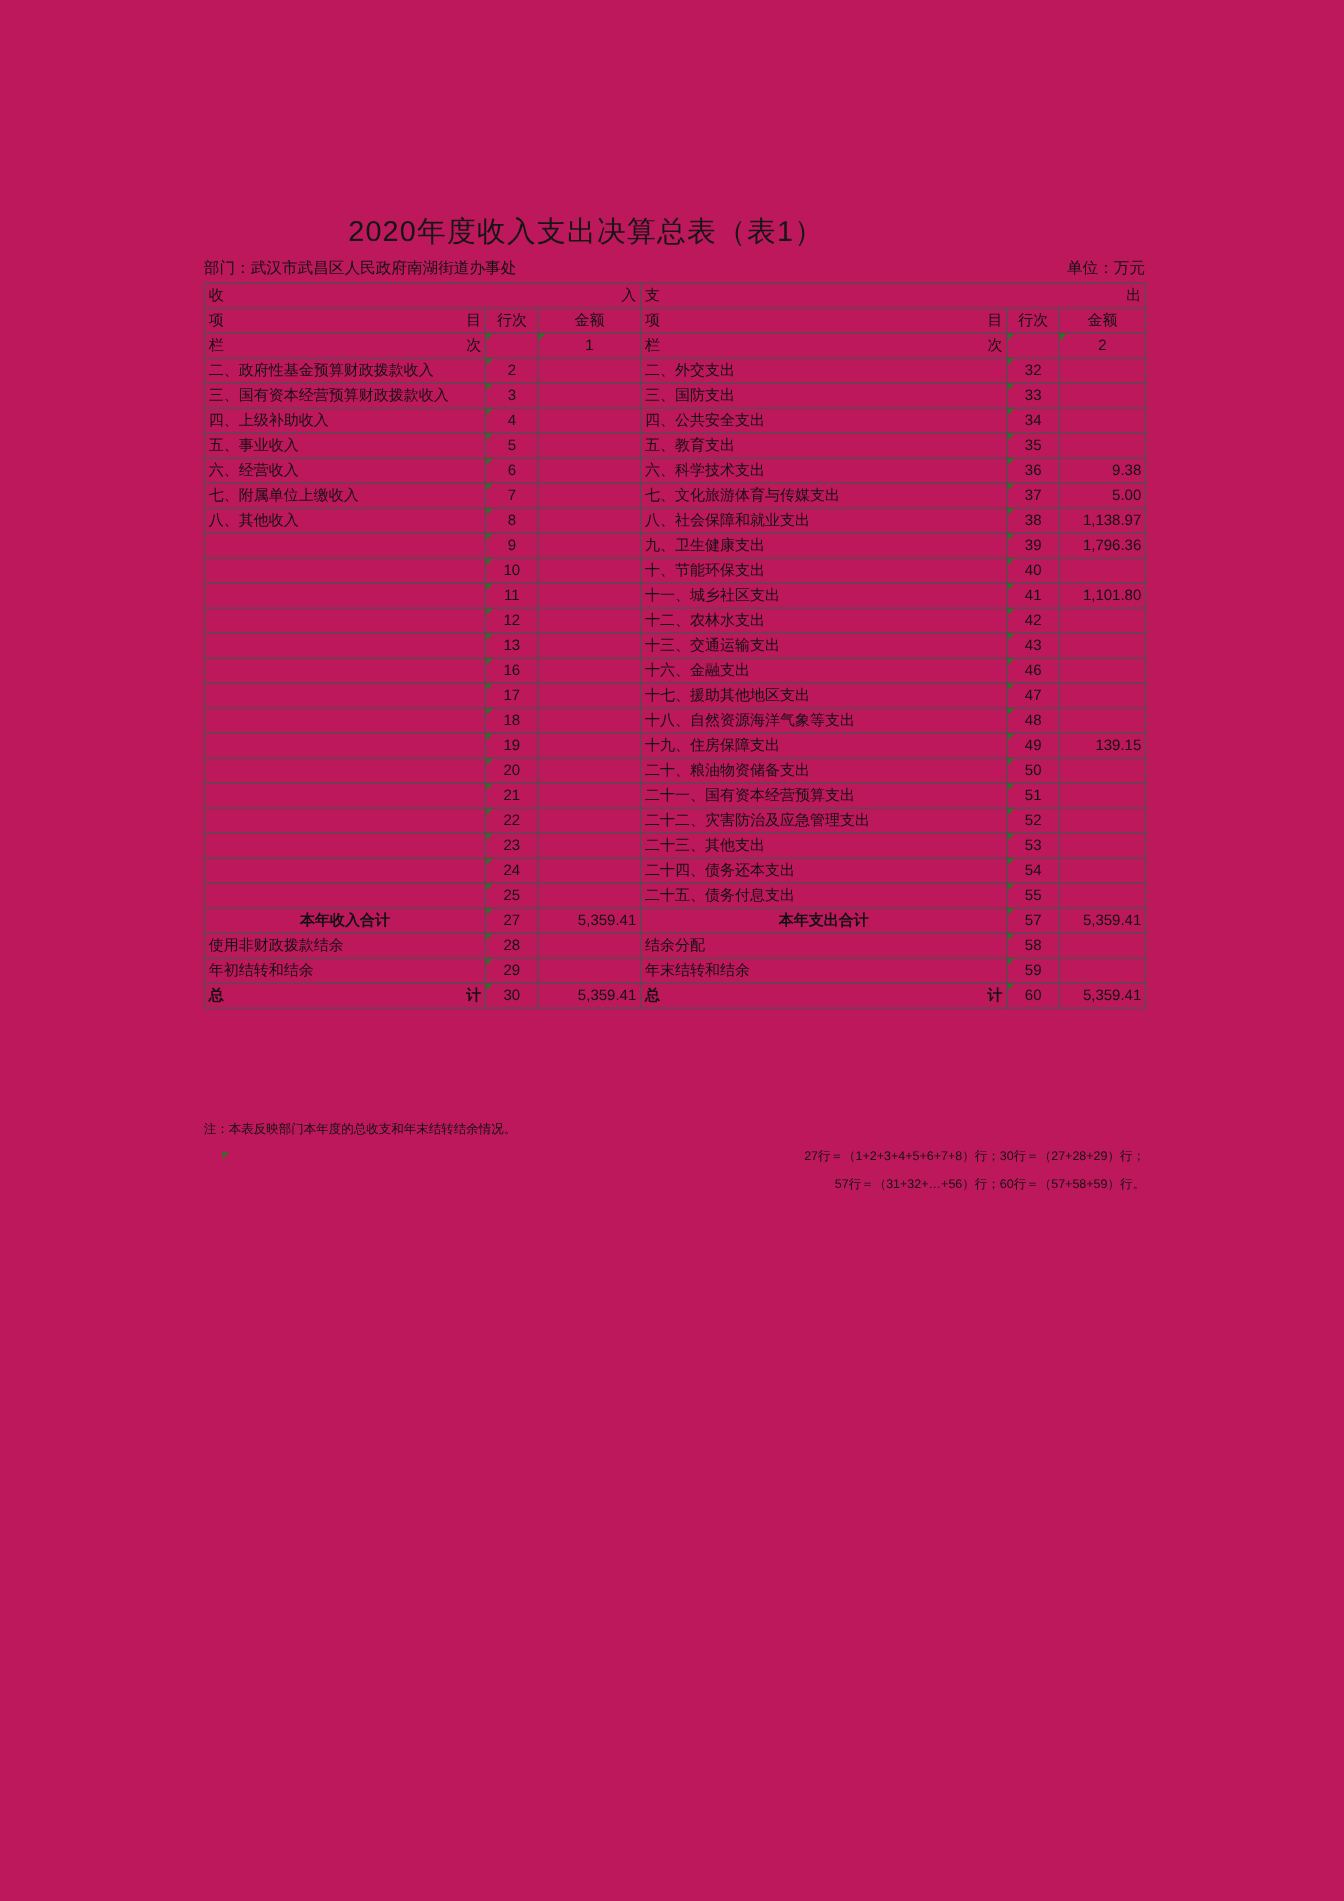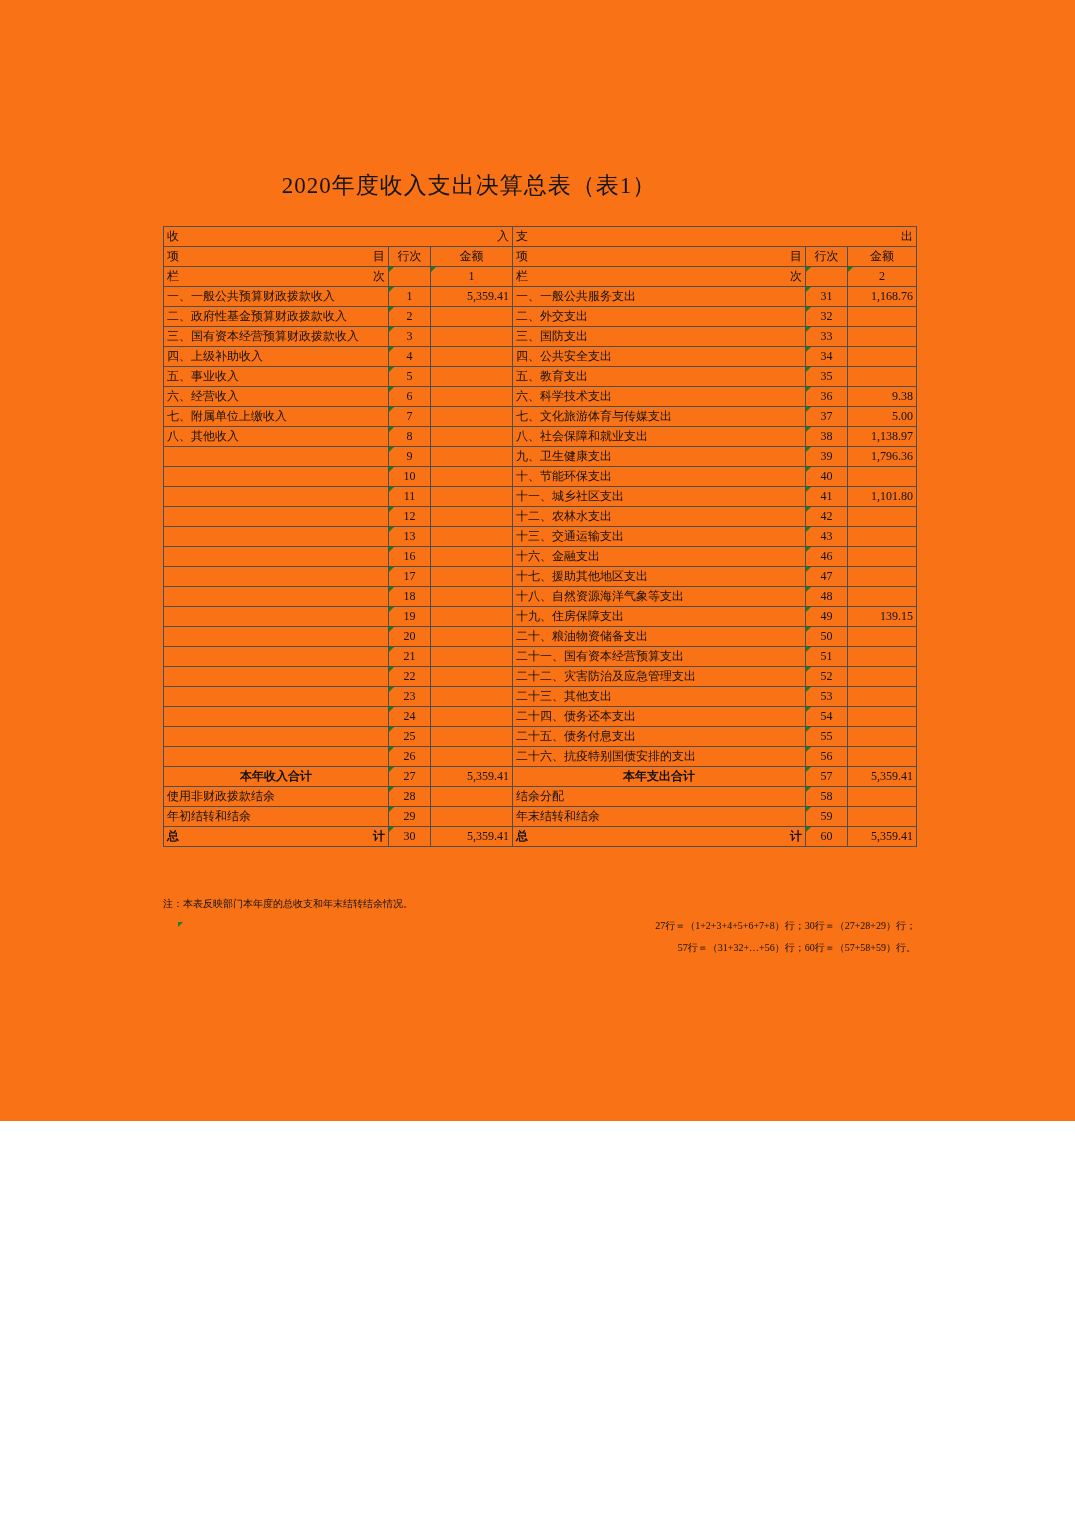--- a/index.html
+++ b/index.html
@@ -1,20 +1,20 @@
 <!DOCTYPE html>
 <html style="--mk: #1e7b1e; --line: #4f4f4f;"><head>
 <meta charset="utf-8">
 <style>
   html,body{margin:0;padding:0;background:#ffffff;}
   .page{
     position:relative;
-    width:1075px;height:1121px;
-    background:#f97316;
-    font-family:Liberation Serif, serif;
+    width:1075px;height:1521px;
+    background:#be185d;
+    font-family:Liberation Sans, sans-serif;
     color:#111111;
     overflow:hidden;
   }
   .doc-title{
     position:absolute;left:163px;top:170px;width:612px;
     text-align:center;font-size:23px;font-weight:500;
     letter-spacing:1px;color:#151515;
   }
   .meta-row{
     position:absolute;left:163px;top:206px;width:753px;
@@ -54,20 +54,24 @@
     border-right:5px solid transparent;
   }
 </style>
 </head>
 <body>
 
 <div class="page">
 
   <div class="doc-title">2020年度收入支出决算总表（表1）</div>
 
+  <div class="meta-row">
+    <span>部门：武汉市武昌区人民政府南湖街道办事处</span>
+    <span>单位：万元</span>
+  </div>
 
   <table class="fin">
     <colgroup>
       <col style="width:225px">
         <col style="width:42px">
         <col style="width:82px">
       <col style="width:293px">
         <col style="width:42px">
         <col style="width:69px">
     </colgroup>
@@ -122,28 +126,20 @@
           </div>
         </td>
         <td class="c-no">
             <span class="mk"></span>
           </td>
         <td class="ctr"><span class="mk"></span><span>2</span></td>
       </tr>
     </thead>
     <tbody>
         <tr>
-          <td>一、一般公共预算财政拨款收入</td>
-          <td class="c-no"><span class="mk"></span>1</td>
-          <td class="c-amt">5,359.41</td>
-          <td>一、一般公共服务支出</td>
-          <td class="c-no"><span class="mk"></span>31</td>
-          <td class="c-amt">1,168.76</td>
-        </tr>
-        <tr>
           <td>二、政府性基金预算财政拨款收入</td>
           <td class="c-no"><span class="mk"></span>2</td>
           <td class="c-amt"></td>
           <td>二、外交支出</td>
           <td class="c-no"><span class="mk"></span>32</td>
           <td class="c-amt"></td>
         </tr>
         <tr>
           <td>三、国有资本经营预算财政拨款收入</td>
           <td class="c-no"><span class="mk"></span>3</td>
@@ -303,28 +299,20 @@
           <td>二十四、债务还本支出</td>
           <td class="c-no"><span class="mk"></span>54</td>
           <td class="c-amt"></td>
         </tr>
         <tr>
           <td></td>
           <td class="c-no"><span class="mk"></span>25</td>
           <td class="c-amt"></td>
           <td>二十五、债务付息支出</td>
           <td class="c-no"><span class="mk"></span>55</td>
-          <td class="c-amt"></td>
-        </tr>
-        <tr>
-          <td></td>
-          <td class="c-no"><span class="mk"></span>26</td>
-          <td class="c-amt"></td>
-          <td>二十六、抗疫特别国债安排的支出</td>
-          <td class="c-no"><span class="mk"></span>56</td>
           <td class="c-amt"></td>
         </tr>
         <tr>
           <td class="ctr b">本年收入合计</td>
           <td class="c-no"><span class="mk"></span>27</td>
           <td class="c-amt">5,359.41</td>
           <td class="ctr b">本年支出合计</td>
           <td class="c-no"><span class="mk"></span>57</td>
           <td class="c-amt">5,359.41</td>
         </tr>

